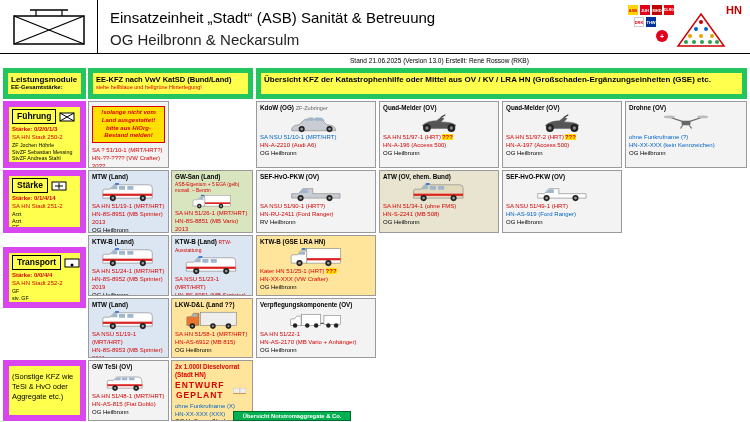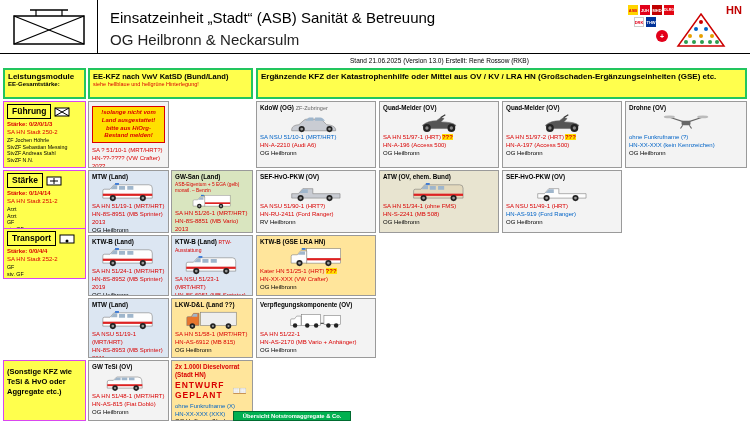--- a/index.html
+++ b/index.html
@@ -4,51 +4,51 @@
 <style>
   *{margin:0;padding:0;box-sizing:border-box}
   html,body{width:750px;height:422px;background:#fff;font-family:"Liberation Sans",sans-serif;color:#000}
   #page{position:relative;width:750px;height:422px;overflow:hidden;background:#fff}
   .abs{position:absolute}
   .hline{position:absolute;left:0;top:53px;width:750px;height:1px;background:#000}
   .vline{position:absolute;left:97px;top:0;width:1px;height:53px;background:#000}
   .title{position:absolute;left:110px;top:9px;font-size:15px;font-weight:normal}
   .subtitle{position:absolute;left:110px;top:31px;font-size:15px;font-weight:normal;color:#222}
   .stand{position:absolute;left:350px;top:57px;font-size:6.5px}
-  .hdr{position:absolute;background:#ffff4d;border:2px solid #22c55e;padding:2px 3px;overflow:hidden}
+  .hdr{position:absolute;background:#ffff4d;border:5px solid #22c55e;padding:2px 3px;overflow:hidden}
   .cell{position:absolute;border:1px solid #9a9a9a;background:#f3f3f3;padding:2px 3px;font-size:6px;line-height:1.3;overflow:hidden}
   .cell.blue-bg{background:#dce6f2}
   .cell.green-bg{background:#d9e5bf}
   .cell.yellow-bg{background:#ffe59b}
   .cell.beige-bg{background:#e8e4d0}
-  .cell.module{background:#ffff4d;border:1px solid #d946ef}
+  .cell.module{background:#ffff4d;border:6px solid #d946ef}
   .b{font-weight:bold}
   .red{color:#d90000}
   .blue{color:#0063c6}
   .gr{color:#666;font-size:5.5px}
   .ct{font-size:6.3px;margin-bottom:1px}
   .ln{font-size:6px}
   .hl{background:#ffe000;color:#d90000;font-weight:bold;margin-left:1px}
   .veh{display:block;height:20px;width:86%;margin:1px auto}
   .veh.sm{height:15px}
   .silver{color:#c9ccd3}.white{color:#fdfdfd}.beige{color:#e3d9bd}.dark{color:#555}
   .modrow{margin-bottom:2px;display:flex;align-items:center;gap:3px}
   .modbox{display:inline-block;border:1.2px solid #000;padding:1px 4px;font-weight:bold;font-size:8.5px}
   .tico{width:16px;height:10px;flex:0 0 auto}
   .strength{font-size:6px;font-weight:bold;color:#d90000}
   .callsign{font-size:6px;color:#d90000}
   .role{font-size:5.3px}
   .warnbox{border:1.5px solid #d90000;background:#ffe000;color:#d90000;font-weight:bold;font-style:italic;font-size:6px;padding:2px;text-align:center;margin:2px 0 4px}
-  .stamp{color:#d90000;font-weight:bold;font-size:8.5px;letter-spacing:1px;line-height:1.15;text-align:left}
+  .stamp{color:#d90000;font-weight:bold;font-size:8.5px;letter-spacing:1px;line-height:1.15;text-align:center}
   .dieselmid{display:flex;align-items:center;gap:2px;margin:2px 0}
   .greenbtn{position:absolute;background:#00b050;border:1px solid #006b30;color:#fff;font-weight:bold;font-size:5.8px;display:flex;align-items:center;justify-content:center;cursor:pointer;z-index:5}
   .sq{position:absolute;width:10px;height:10px;font-size:4px;font-weight:bold;display:flex;align-items:center;justify-content:center;color:#fff}
   .round{position:absolute;width:12px;height:12px;border-radius:50%;background:#e2001a;color:#fff;font-size:7px;font-weight:bold;display:flex;align-items:center;justify-content:center}
   .hnmono{position:absolute;left:726px;top:4px;font-size:11px;font-weight:bold;color:#c00000}
-  .sonst{font-size:7.5px;font-weight:bold;line-height:1.35;padding-top:4px}
+  .sonst{font-size:7.5px;font-weight:normal;line-height:1.35;padding-top:4px}
 </style>
 </head>
 <body>
 
 <div id="page">
 
   <svg width="0" height="0" style="position:absolute" aria-hidden="true">
     <defs>
       <symbol id="s-sedan" viewBox="0 0 100 36">
         <path fill="currentColor" stroke="#777" d="M6 29 q1 -7 13 -8 l9 -8 q2 -2 6 -2 h20 q5 0 8 3 l7 7 q14 1 16 8 l0 3 h-79 z"></path>
@@ -188,21 +188,21 @@
     <div class="b" style="font-size:8px">Leistungsmodule</div>
     <div class="b" style="font-size:6px">EE-Gesamtstärke:</div>
     <div><span class="strength">0/2/2/24/28</span>
       <span style="font-size:4.8px">(n. DV102 u.ä.)</span></div>
   </div>
   <div class="hdr" style="left:88px;top:68px;width:165px;height:31px">
     <div class="b" style="font-size:7.5px">EE-KFZ nach VwV KatSD (Bund/Land)</div>
     <div class="red" style="font-size:5.5px">siehe hellblaue und hellgrüne Hinterlegung!</div>
   </div>
   <div class="hdr" style="left:256px;top:68px;width:491px;height:31px">
-    <div class="b" style="font-size:8px">Ergänzende KFZ der Katastrophenhilfe oder Mittel aus OV / KV / LRA HN (Großschaden-Ergänzungseinheiten (GSE) etc.</div>
+    <div class="b" style="font-size:8px">Übersicht KFZ der Katastrophenhilfe oder Mittel aus OV / KV / LRA HN (Großschaden-Ergänzungseinheiten (GSE) etc.</div>
   </div>
 
   <div class="cell module" style="left:3px;top:101px;width:83px;height:67px">
     <div class="modrow">
         <span class="modbox">Führung</span>
       <svg class="tico" viewBox="0 0 16 10">
           <rect x="1" y="1" width="14" height="8" fill="#fff" stroke="#000"></rect>
           <line x1="1" y1="1" x2="15" y2="9" stroke="#000"></line>
           <line x1="1" y1="9" x2="15" y2="1" stroke="#000"></line>
         </svg>
@@ -226,21 +226,21 @@
       </div>
     <div class="strength">Stärke: 0/1/4/14</div>
     <div class="callsign">SA HN Stadt 251-2</div>
     <div class="role">Arzt</div>
     <div class="role">Arzt</div>
     <div class="role">GF</div>
     <div class="role">stv. GF</div>
 
   </div>
 
-  <div class="cell module" style="left:3px;top:228px;width:83px;height:51px">
+  <div class="cell module" style="left:3px;top:247px;width:83px;height:61px">
     <div class="modrow">
         <span class="modbox">Transport</span>
       <svg class="tico" viewBox="0 0 16 10">
           <rect x="1" y="1" width="14" height="8" fill="#fff" stroke="#000"></rect>
           <circle cx="8" cy="7" r="1.5" fill="#000"></circle>
         </svg>
       </div>
     <div class="strength">Stärke: 0/0/4/4</div>
     <div class="callsign">SA HN Stadt 252-2</div>
     <div class="role">GF</div>

